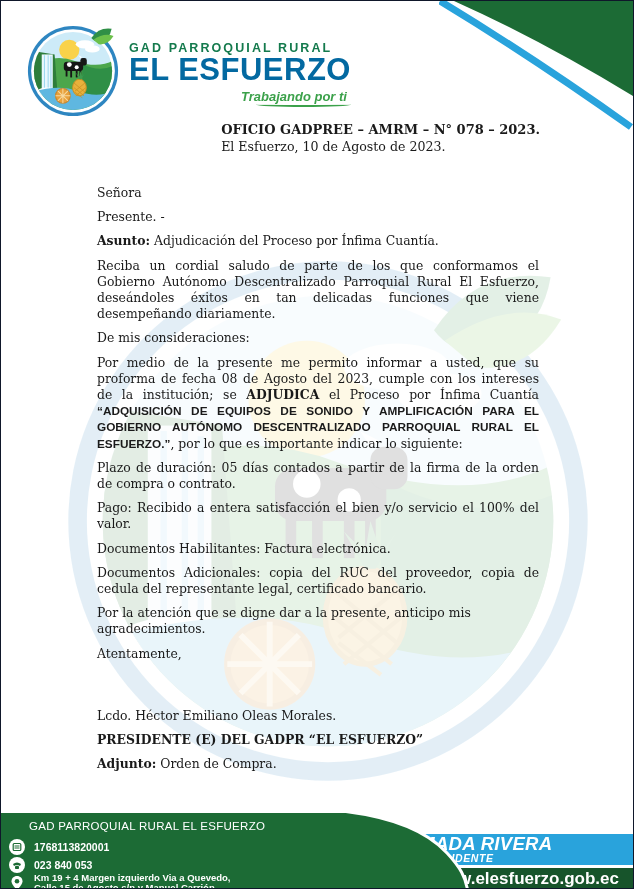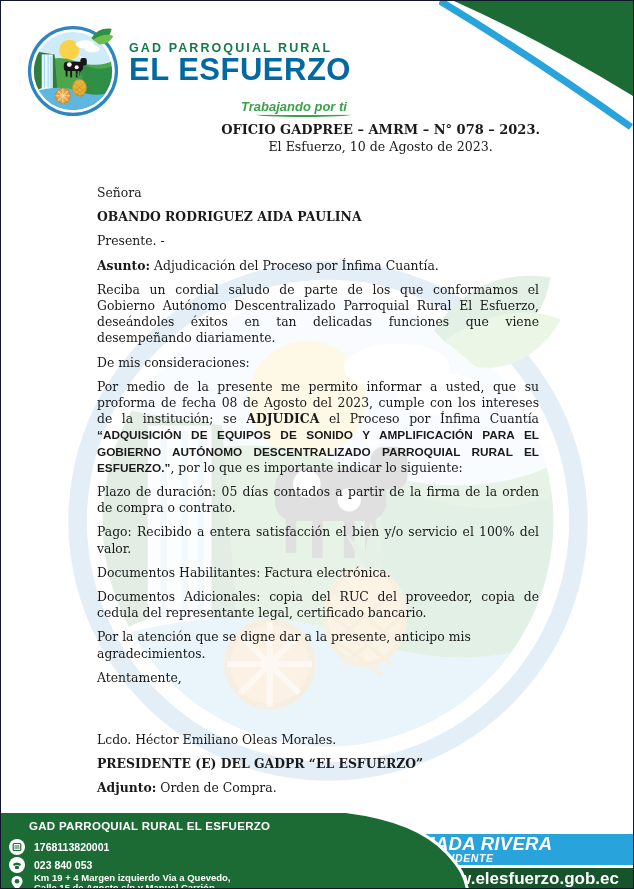--- a/index.html
+++ b/index.html
@@ -8,26 +8,26 @@
     border:1px solid #0f172a;box-sizing:border-box;overflow:hidden;
     font-family:"DejaVu Serif", serif;color:#1a1a1a;
   }
   
   .corner-svg{position:absolute;top:0;right:0;width:194px;height:130px;}
   .logo-wrap{position:absolute;top:24px;left:26px;display:flex;align-items:flex-start;}
   .emblem{width:92px;height:92px;}
   .wordmark{margin-left:10px;padding-top:16px;font-family:"Liberation Sans",sans-serif;}
   .org-type{color:#147A4D;font-weight:700;font-size:12.5px;letter-spacing:2.1px;}
   .org-name{color:#0369a1;font-weight:700;font-size:31px;letter-spacing:.5px;line-height:30px;}
-  .slogan{color:#3BA14A;font-style:italic;font-weight:700;font-size:13px;text-align:right;padding-right:4px;margin-top:14px;}
+  .slogan{color:#3BA14A;font-style:italic;font-weight:700;font-size:13px;text-align:right;padding-right:4px;margin-top:4px;}
   .slogan-line{display:block;margin-left:auto;width:95px;height:3px;border-bottom:2px solid #3BA14A;border-radius:50%;margin-top:-2px;}
   
   .watermark{position:absolute;top:255px;left:62px;width:530px;height:530px;opacity:.13;pointer-events:none;}
   
-  .ref-block{position:absolute;top:120px;right:93px;text-align:center;}
+  .ref-block{position:absolute;top:120px;right:93px;text-align:left;}
   .ref-num{font-weight:700;font-size:13px;line-height:17px;}
   .date-line{font-size:12.6px;line-height:17px;}
   .letter-body{position:absolute;left:88px;top:176px;width:458px;font-size:12.4px;line-height:16.2px;}
   .letter-body p{margin:8px;}
   .jst{text-align:justify;}
   .mt{margin-top:16px;}
   .b{font-weight:700;}
   .bsans{font-family:"Liberation Sans",sans-serif;font-weight:700;font-size:11.8px;}
   .sig{margin-top:46px;}
   
@@ -42,21 +42,21 @@
     position:absolute;left:0;right:0;top:867px;height:22px;background:#17542B;
     display:flex;justify-content:flex-end;align-items:center;gap:7px;padding-right:14px;
     box-sizing:border-box;z-index:1;
   }
   .website{color:#fff;font-family:"Liberation Sans",sans-serif;font-size:17px;font-weight:700;}
   .footer-green-svg{position:absolute;left:0;top:812px;width:470px;height:77px;z-index:2;overflow:hidden;}
   .footer-left{
     position:absolute;left:0;top:812px;width:460px;height:77px;z-index:3;
     color:#fff;font-family:"Liberation Sans",sans-serif;
   }
-  .f-org{position:absolute;left:28px;top:7px;font-size:11.5px;font-weight:700;letter-spacing:.3px;}
+  .f-org{position:absolute;left:28px;top:7px;font-size:11.5px;font-weight:400;letter-spacing:.3px;}
   .f-row{position:absolute;left:8px;display:flex;align-items:center;gap:9px;}
   .f-row .txt{font-size:10.5px;font-weight:700;}
   .f-addr .txt{font-size:9.5px;line-height:10px;font-weight:600;}
   .cicon{width:16px;height:16px;flex:0 0 16px;}
   .globe{width:15px;height:15px;}
 </style>
 </head>
 <body>
 
 <div class="page">
@@ -129,21 +129,20 @@
       <use href="#emblem-sym"></use>
     </svg>
 
   <div class="ref-block">
     <div class="ref-num">OFICIO GADPREE – AMRM – N° 078 – 2023.</div>
     <div class="date-line">El Esfuerzo, 10 de Agosto de 2023.</div>
   </div>
 
   <div class="letter-body">
     <p>Señora</p>
-    <p class="b">OBANDO RODRIGUEZ AIDA PAULINA</p>
     <p>Presente. -</p>
 
     <p class="mt"><span class="b">Asunto:</span><span> Adjudicación del Proceso por Ínfima Cuantía.</span></p>
 
     <p class="mt jst">Reciba un cordial saludo de parte de los que conformamos el Gobierno Autónomo Descentralizado Parroquial Rural El Esfuerzo, deseándoles éxitos en tan delicadas funciones que viene desempeñando diariamente.</p>
 
     <p class="mt">De mis consideraciones:</p>
 
     <p class="mt jst"><span>Por medio de la presente me permito informar a usted, que su proforma de fecha 08 de Agosto del 2023, cumple con los intereses de la institución; se </span><span class="b">ADJUDICA</span><span> el Proceso por Ínfima Cuantía </span><span class="b bsans">“ADQUISICIÓN DE EQUIPOS DE SONIDO Y AMPLIFICACIÓN PARA EL GOBIERNO AUTÓNOMO DESCENTRALIZADO PARROQUIAL RURAL EL ESFUERZO.”</span><span>, por lo que es importante indicar lo siguiente:</span></p>
 

